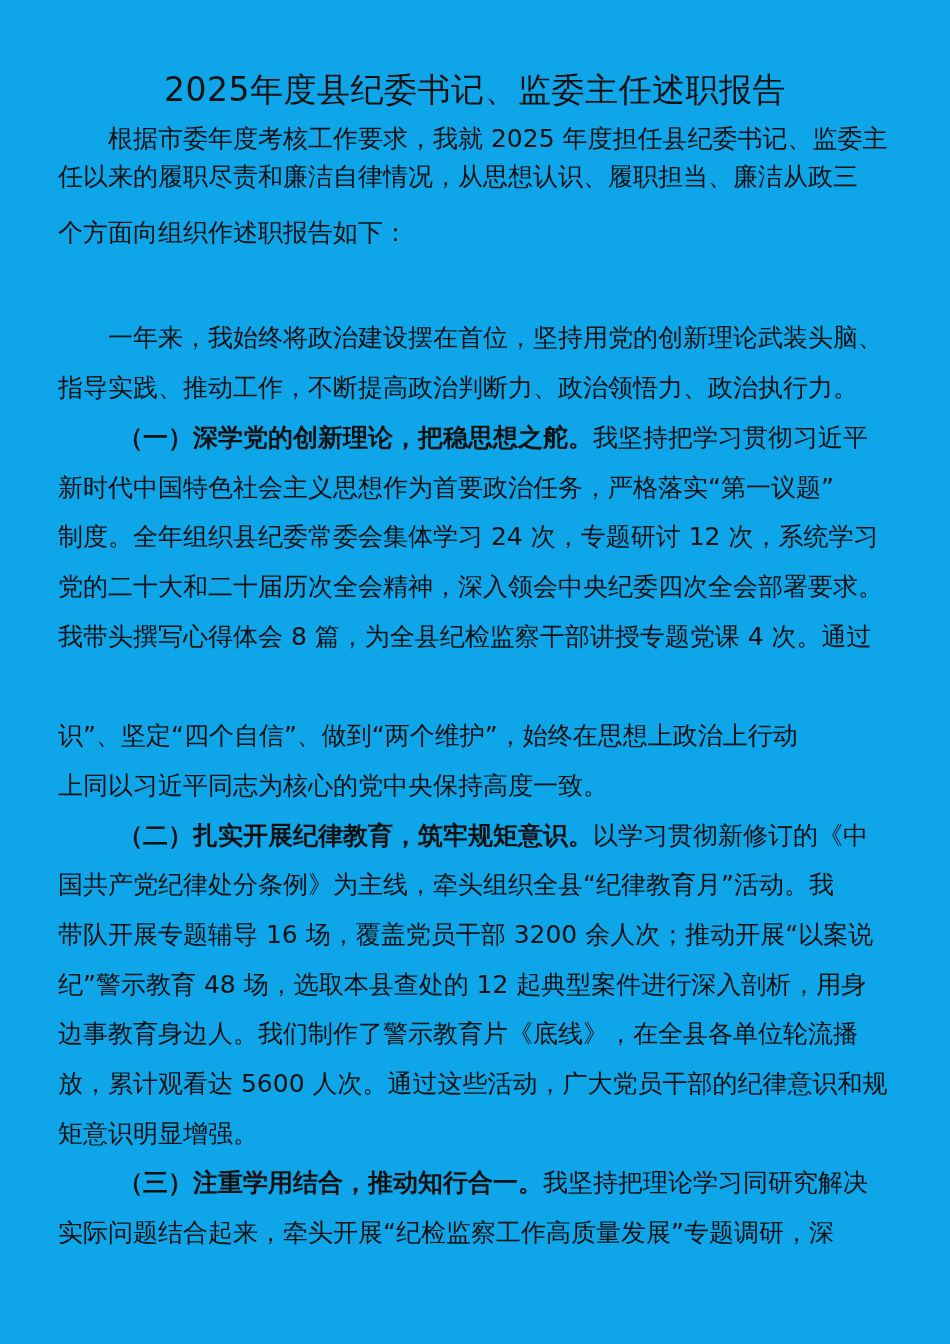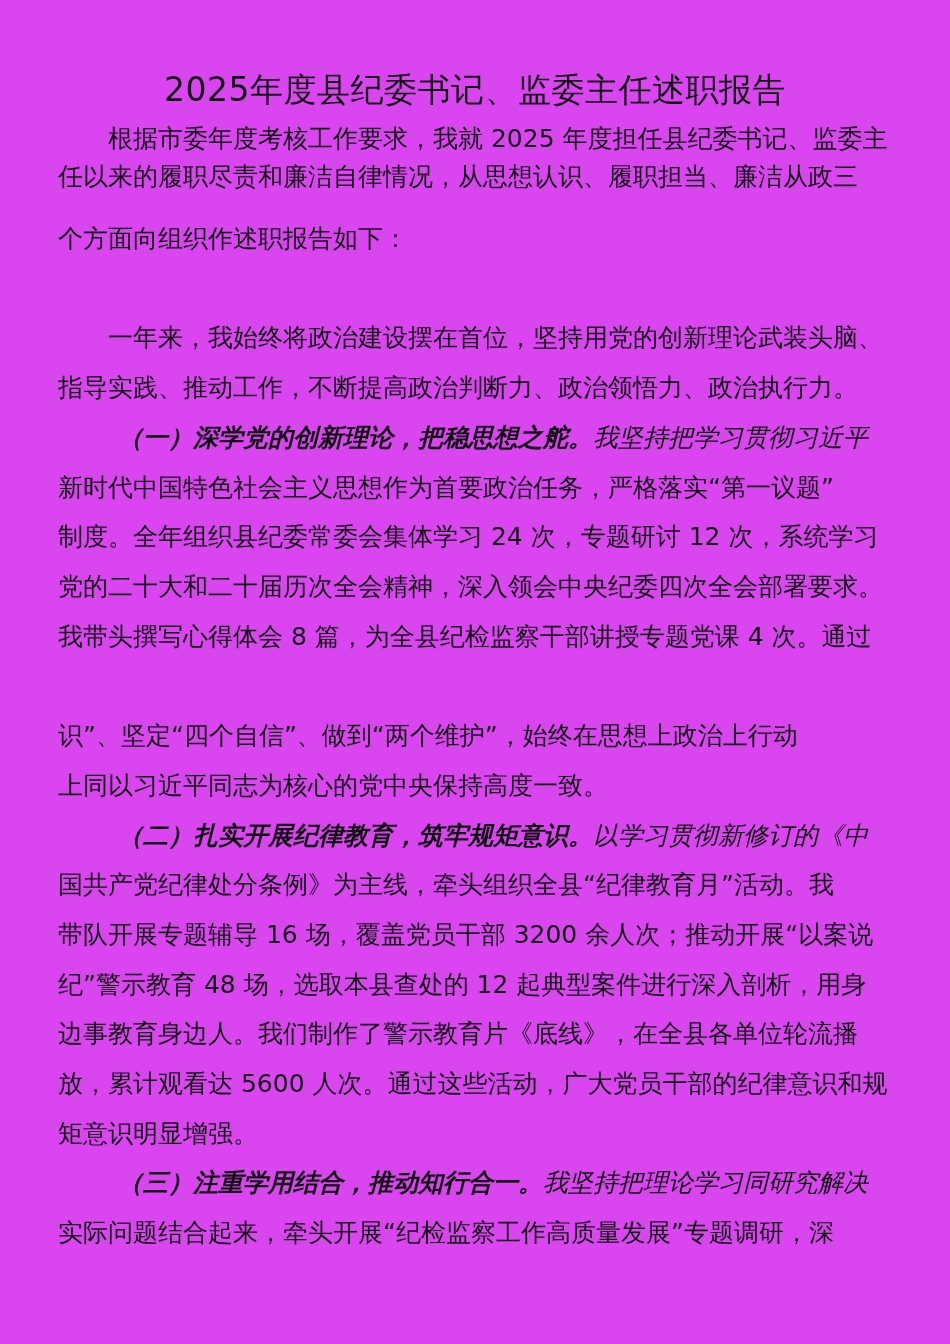--- a/index.html
+++ b/index.html
@@ -14,21 +14,21 @@
       position: relative;
       font-family: "DejaVu Sans", "Liberation Sans", sans-serif;
       color: #111111;
     }
     .page {
       position: absolute;
       left: 0;
       top: 0;
       width: 950px;
       height: 1344px;
-      background: #d946ef;
+      background: #0ea5e9;
     }
     .title {
       position: absolute;
       left: 0;
       width: 950px;
       top: 68px;
       text-align: center;
       font-size: 33px;
       line-height: 44px;
       color: #111111;
@@ -38,32 +38,32 @@
     .line {
       position: absolute;
       left: 58px;
       font-size: 25px;
       line-height: 34px;
       height: 34px;
       white-space: nowrap;
       color: #111111;
     }
     .indent { left: 108px; text-align: center; }
-    .indent-bold { left: 118px; font-style: italic; }
+    .indent-bold { left: 118px; }
     .bold { font-weight: bold; }
   </style>
 </head>
 <body>
 
 <div class="page">
   <div class="title">2025年度县纪委书记、监委主任述职报告</div>
 
   <div class="line indent" style="top:122px">根据市委年度考核工作要求，我就 2025 年度担任县纪委书记、监委主</div>
   <div class="line" style="top:160px">任以来的履职尽责和廉洁自律情况，从思想认识、履职担当、廉洁从政三</div>
-  <div class="line" style="top:222px">个方面向组织作述职报告如下：</div>
+  <div class="line" style="top:216px">个方面向组织作述职报告如下：</div>
 
 
   <div class="line indent" style="top:321px">一年来，我始终将政治建设摆在首位，坚持用党的创新理论武装头脑、</div>
   <div class="line" style="top:371px">指导实践、推动工作，不断提高政治判断力、政治领悟力、政治执行力。</div>
 
   <div class="line indent-bold" style="top:421px">
     <span class="bold">（一）深学党的创新理论，把稳思想之舵。</span><span>我坚持把学习贯彻习近平</span>
   </div>
   <div class="line" style="top:471px">新时代中国特色社会主义思想作为首要政治任务，严格落实“第一议题”</div>
   <div class="line" style="top:520px">制度。全年组织县纪委常委会集体学习 24 次，专题研讨 12 次，系统学习</div>

